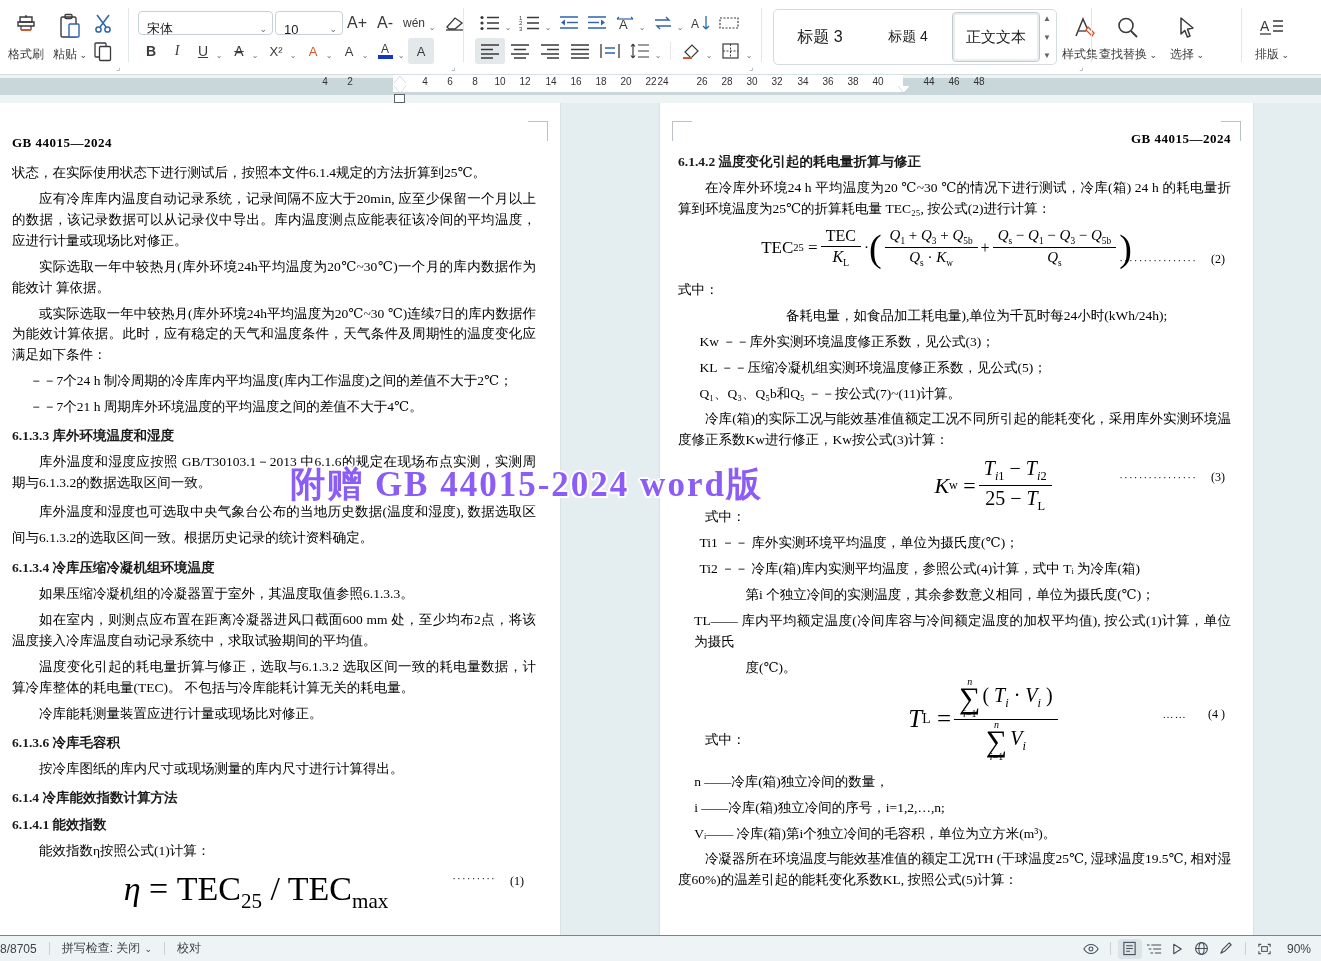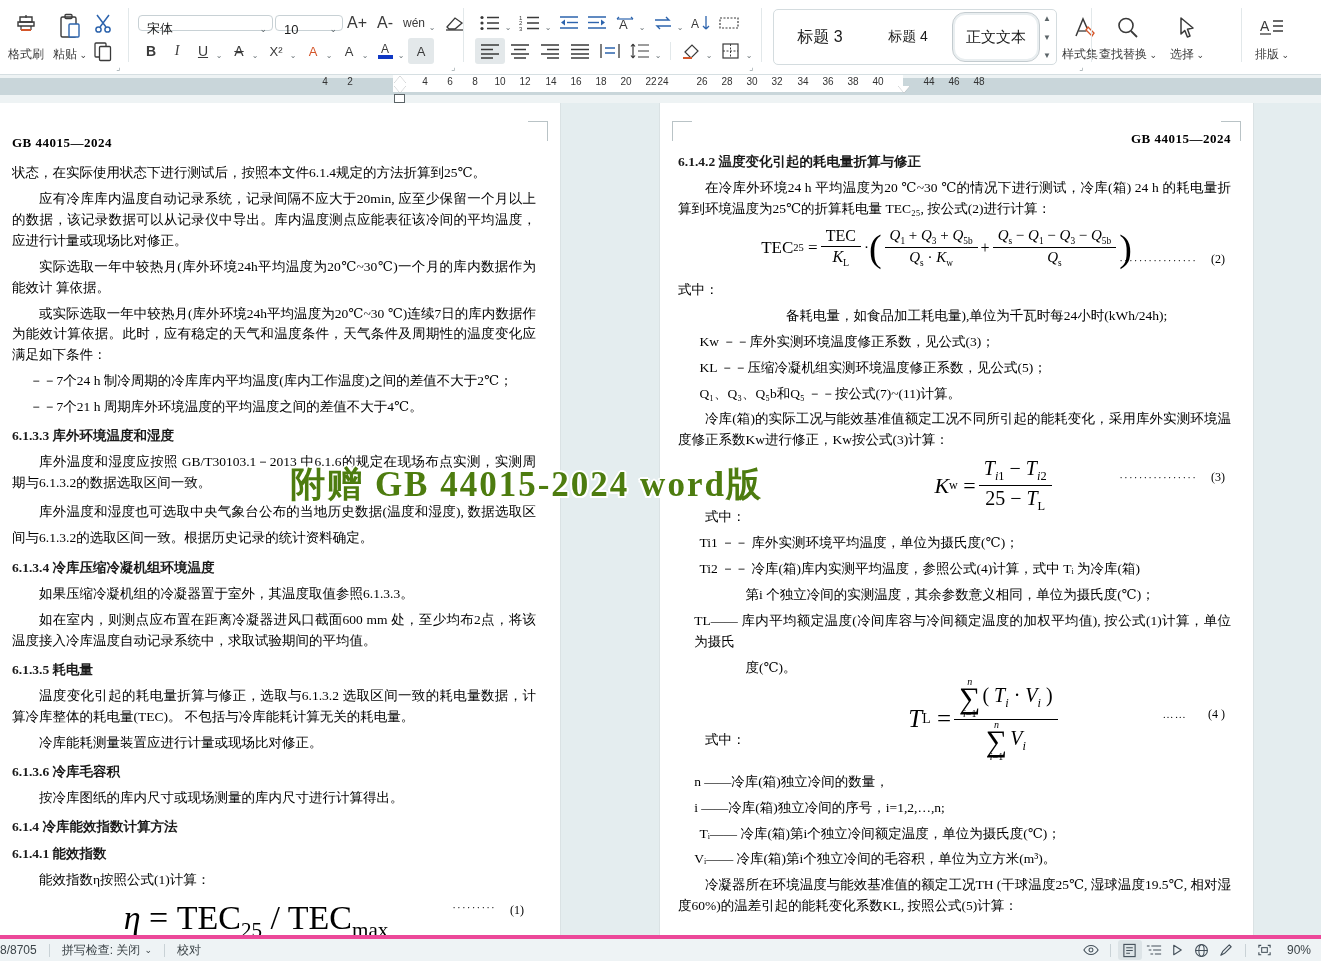--- a/index.html
+++ b/index.html
@@ -36,21 +36,21 @@
     border-radius: 3px; cursor: default; color: #3a3a3a;
   }
   .btn-sm.active { background: #e3e8ea; }
   .caret { font-size: 8px; color: #6b7478; margin-left: -2px; margin-right: 2px; width: 10px;
            display:flex; align-items:flex-end; justify-content:center; height: 26px; padding-bottom:4px; }
   .rowstack { display: flex; flex-direction: column; justify-content: center; height: 70px; gap: 2px; }
   .row { display: flex; align-items: center; }
 
   .combo {
     display: flex; align-items: center; justify-content: space-between;
-    height: 16px; border: 1px solid #c8d1d5; border-radius: 4px 0 0 4px; background: #fff;
+    height: 24px; border: 1px solid #c8d1d5; border-radius: 4px 0 0 4px; background: #fff;
     padding: 12px 5px 0 8px; font-size: 13px; color: #1c1c1c;
   }
   .combo.fontname { width: 135px; border-radius: 4px; }
   .combo.fontsize { width: 68px; border-radius: 4px; margin-left: 2px; }
   .combo .cv { font-size: 13px; }
   .combo .cc { font-size: 9px; color: #60696d; }
   svg { display: block; }
 
   
   .stylegal {
@@ -105,30 +105,30 @@
           text-align: center; margin: 0 3px; }
   .frac .num { border-bottom: 1.2px solid #000; padding: 0 5px 1px; }
   .frac .den { padding: 1px 5px 0; }
   sub { font-size: .62em; }
   .dots { letter-spacing: 1.2px; }
 
   
   .wm {
     position: absolute; left: 0; top: 0; width: 1053px; pointer-events: none; z-index: 5;
     font-family: "Liberation Serif", "DejaVu Serif", serif; font-weight: bold;
-    color: #4d7c0f; text-align: center; white-space: nowrap;
+    color: #8b5cf6; text-align: center; white-space: nowrap;
     text-shadow: 1.5px 1.5px 0 #ffffff, -1.5px -1.5px 0 #ffffff, 1.5px -1.5px 0 #ffffff,
                  -1.5px 1.5px 0 #ffffff, 0 2px 0 #ffffff, 2px 0 0 #ffffff, 0 -2px 0 #ffffff, -2px 0 0 #ffffff;
   }
   .wm1 { top: 358px; font-size: 35px; letter-spacing: 2px; }
   .wm2 { top: 448px; font-size: 37px; letter-spacing: 1px; }
 
   
   .status {
-    flex: 0 0 26px; height: 26px; background: #eef3f5; border-top: 4px solid #ec4899;
+    flex: 0 0 26px; height: 26px; background: #eef3f5; border-top: 1px solid #ec4899;
     display: flex; align-items: center; font-size: 12px; color: #3c4448; padding: 0 8px;
   }
   .status .sep { width: 1px; height: 13px; background: #c9d2d6; margin: 0 12px; }
   .sitem { display: flex; align-items: center; gap: 4px; white-space: nowrap; }
   .sicon { width: 24px; height: 20px; display: flex; align-items: center; justify-content: center;
            border-radius: 3px; }
   .sicon.active { background: #dde4e7; }
   .spacer { flex: 1 1 auto; }
 </style>
 </head>
@@ -365,21 +365,21 @@
     </div>
 
     <div class="rgroup" style="width:330px; align-items:center;">
       <div class="stylegal" style="margin-left:8px;">
         <div class="styleitem">
           <span>标题 3</span>
         </div>
         <div class="styleitem" style="font-size:14px;">
           <span>标题 4</span>
         </div>
-        <div class="styleitem sel" style="font-size:15px;font-family:'Liberation Serif',serif;border-radius:13px;">
+        <div class="styleitem sel" style="font-size:15px;font-family:'Liberation Serif',serif;">
           <span>正文文本</span>
         </div>
         <div class="gal-scroll">
           <span>▲</span>
           <span>▼</span>
           <span>▼</span>
         </div>
       </div>
       <div class="btn-lg" style="min-width:52px;">
         <span class="glyph">
@@ -488,21 +488,20 @@
         <p class="p ind" style="text-indent:1.3em;">－－7个21  h 周期库外环境温度的平均温度之间的差值不大于4℃。</p>
 
         <div class="h4">6.1.3.3  库外环境温度和湿度</div>
         <p class="p ind">库外温度和湿度应按照 GB/T30103.1－2013    中6.1.6的规定在现场布点实测，实测周期与6.1.3.2的数据选取区间一致。</p>
         <p class="p ind" style="line-height:1.9;">库外温度和湿度也可选取中央气象台公布的当地历史数据(温度和湿度), 数据选取区间与6.1.3.2的选取区间一致。根据历史记录的统计资料确定。</p>
 
         <div class="h4">6.1.3.4   冷库压缩冷凝机组环境温度</div>
         <p class="p ind">如果压缩冷凝机组的冷凝器置于室外，其温度取值参照6.1.3.3。</p>
         <p class="p ind">如在室内，则测点应布置在距离冷凝器进风口截面600  mm 处，至少均布2点，将该温度接入冷库温度自动记录系统中，求取试验期间的平均值。</p>
 
-        <div class="h4">6.1.3.5   耗电量</div>
         <p class="p ind">温度变化引起的耗电量折算与修正，选取与6.1.3.2 选取区间一致的耗电量数据，计算冷库整体的耗电量(TEC)。  不包括与冷库能耗计算无关的耗电量。</p>
         <p class="p ind">冷库能耗测量装置应进行计量或现场比对修正。</p>
 
         <div class="h4">6.1.3.6   冷库毛容积</div>
         <p class="p ind">按冷库图纸的库内尺寸或现场测量的库内尺寸进行计算得出。</p>
 
         <div class="h4">6.1.4    冷库能效指数计算方法</div>
         <div class="h4">6.1.4.1   能效指数</div>
         <p class="p ind" style="margin-bottom:0;">能效指数η按照公式(1)计算：</p>
 
@@ -599,21 +598,20 @@
               </span>
             </span>
           </span>
           <span class="dots" style="font-size:11px; position:absolute; right:44px; top:30px;">……</span>
           <span style="font-size:12px; position:absolute; right:6px; top:29px;">(4  )</span>
         </div>
 
         <p class="p" style="margin-top:-40px;padding-left:2em;">式中：</p>
         <p class="p" style="padding-left:1.2em;margin-top:21px;">n ——冷库(箱)独立冷间的数量，</p>
         <p class="p" style="padding-left:1.2em;">i  ——冷库(箱)独立冷间的序号，i=1,2,…,n;</p>
-        <p class="p" style="padding-left:1.6em;">Tᵢ—— 冷库(箱)第i个独立冷间额定温度，单位为摄氏度(℃)；</p>
         <p class="p" style="padding-left:1.2em;">Vᵢ—— 冷库(箱)第i个独立冷间的毛容积，单位为立方米(m³)。</p>
 
         <p class="p ind" style="margin-top:4px;">冷凝器所在环境温度与能效基准值的额定工况TH (干球温度25℃, 湿球温度19.5℃, 相对湿度60%)的温差引起的能耗变化系数KL,  按照公式(5)计算：</p>
 
       </div>
     </div>
 
     <div class="wm wm1">附赠  GB  44015-2024  word版</div>
   </div>
 

